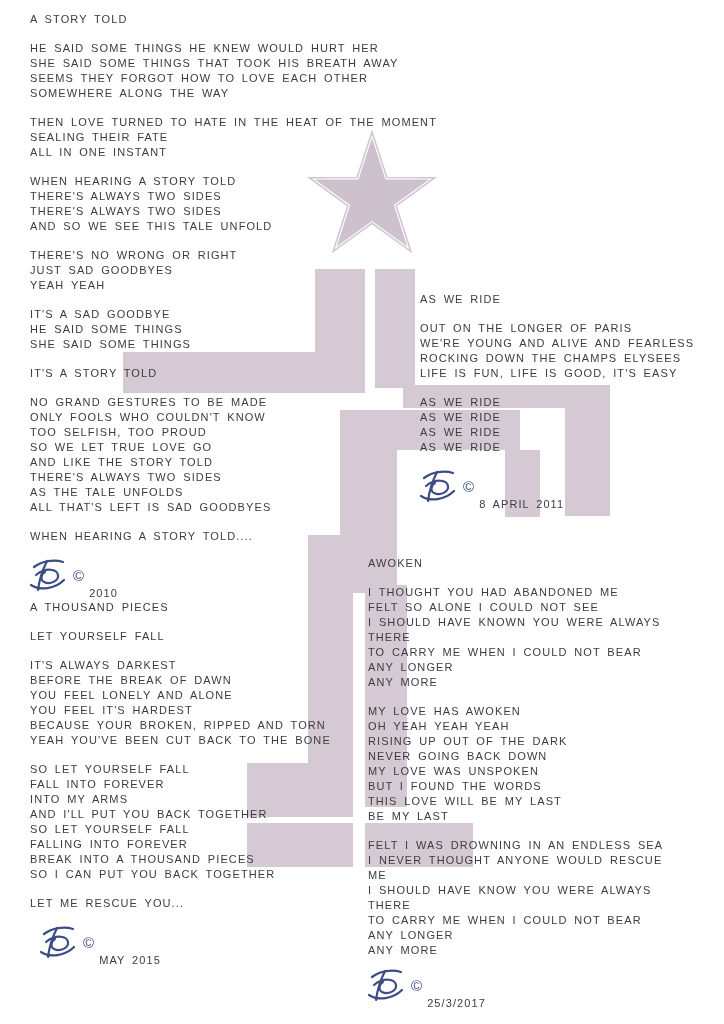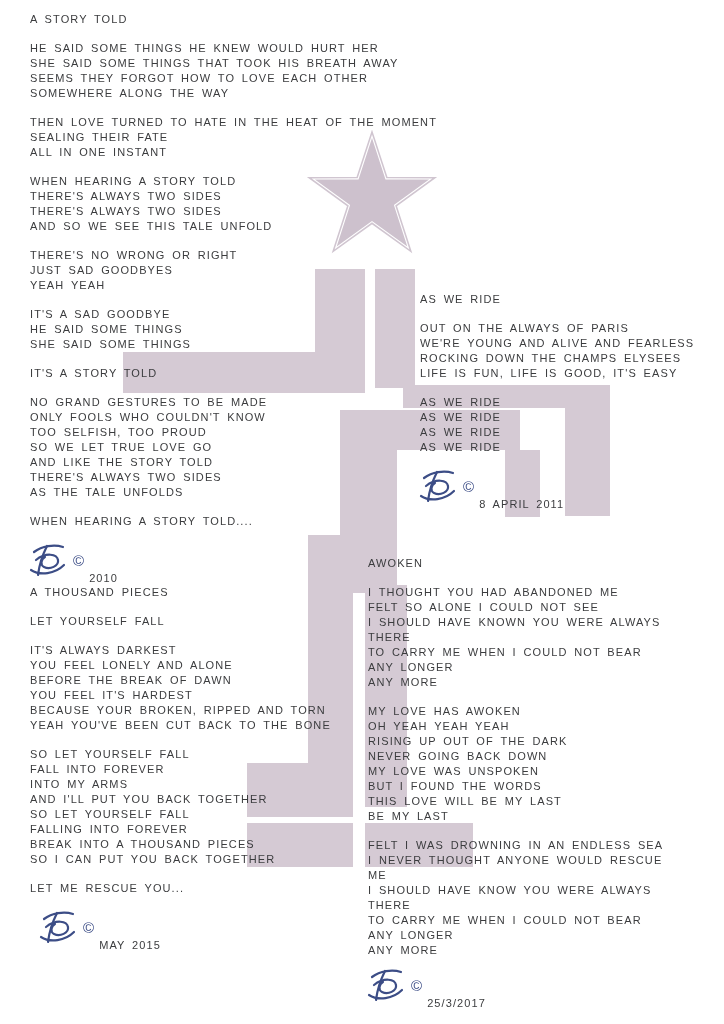--- a/index.html
+++ b/index.html
@@ -85,20 +85,21 @@
         <div class="line">IT'S A STORY TOLD</div>
       </div>
     <div class="stanza">
         <div class="line">NO GRAND GESTURES TO BE MADE</div>
         <div class="line">ONLY FOOLS WHO COULDN'T KNOW</div>
         <div class="line">TOO SELFISH, TOO PROUD</div>
         <div class="line">SO WE LET TRUE LOVE GO</div>
         <div class="line">AND LIKE THE STORY TOLD</div>
         <div class="line">THERE'S ALWAYS TWO SIDES</div>
         <div class="line">AS THE TALE UNFOLDS</div>
+        <div class="line">ALL THAT'S LEFT IS SAD GOODBYES</div>
       </div>
     <div class="stanza">
         <div class="line">WHEN HEARING A STORY TOLD....</div>
       </div>
 
     <div class="sig">
       <svg width="44" height="34" viewBox="0 0 44 34" fill="none" stroke="#3c4d86" stroke-width="2.2" stroke-linecap="round">
         <path d="M6 9 C14 3 26 1 35 4"></path>
         <path d="M19 3 C15 11 11 24 10 32"></path>
         <path d="M8 17 C18 9 29 11 30 17 C31 23 22 27 16 24 C12 22 13 16 17 14"></path>
@@ -107,22 +108,22 @@
       <span class="copy">©</span>
       <span class="sig-date">2010</span>
     </div>
 
     <div class="song-title">A THOUSAND PIECES</div>
     <div class="stanza">
         <div class="line">LET YOURSELF FALL</div>
       </div>
     <div class="stanza">
         <div class="line">IT'S ALWAYS DARKEST</div>
+        <div class="line">BEFORE THE BREAK OF DAWN</div>
         <div class="line">YOU FEEL LONELY AND ALONE</div>
-        <div class="line">BEFORE THE BREAK OF DAWN</div>
         <div class="line">YOU FEEL IT'S HARDEST</div>
         <div class="line">BECAUSE YOUR BROKEN, RIPPED AND TORN</div>
         <div class="line">YEAH YOU'VE BEEN CUT BACK TO THE BONE</div>
       </div>
     <div class="stanza">
         <div class="line">SO LET YOURSELF FALL</div>
         <div class="line">FALL INTO FOREVER</div>
         <div class="line">INTO MY ARMS</div>
         <div class="line">AND I'LL PUT YOU BACK TOGETHER</div>
         <div class="line">SO LET YOURSELF FALL</div>
@@ -142,21 +143,21 @@
         <path d="M3 27 C12 33 27 31 36 22"></path>
       </svg>
       <span class="copy">©</span>
       <span class="sig-date">MAY 2015</span>
     </div>
   </div>
 
   <div class="col col-ride">
     <div class="song-title">AS WE RIDE</div>
     <div class="stanza">
-        <div class="line">OUT ON THE ALWAYS OF PARIS</div>
+        <div class="line">OUT ON THE LONGER OF PARIS</div>
         <div class="line">WE'RE YOUNG AND ALIVE AND FEARLESS</div>
         <div class="line">ROCKING DOWN THE CHAMPS ELYSEES</div>
         <div class="line">LIFE IS FUN, LIFE IS GOOD, IT'S EASY</div>
       </div>
     <div class="stanza">
         <div class="line">AS WE RIDE</div>
         <div class="line">AS WE RIDE</div>
         <div class="line">AS WE RIDE</div>
         <div class="line">AS WE RIDE</div>
       </div>

